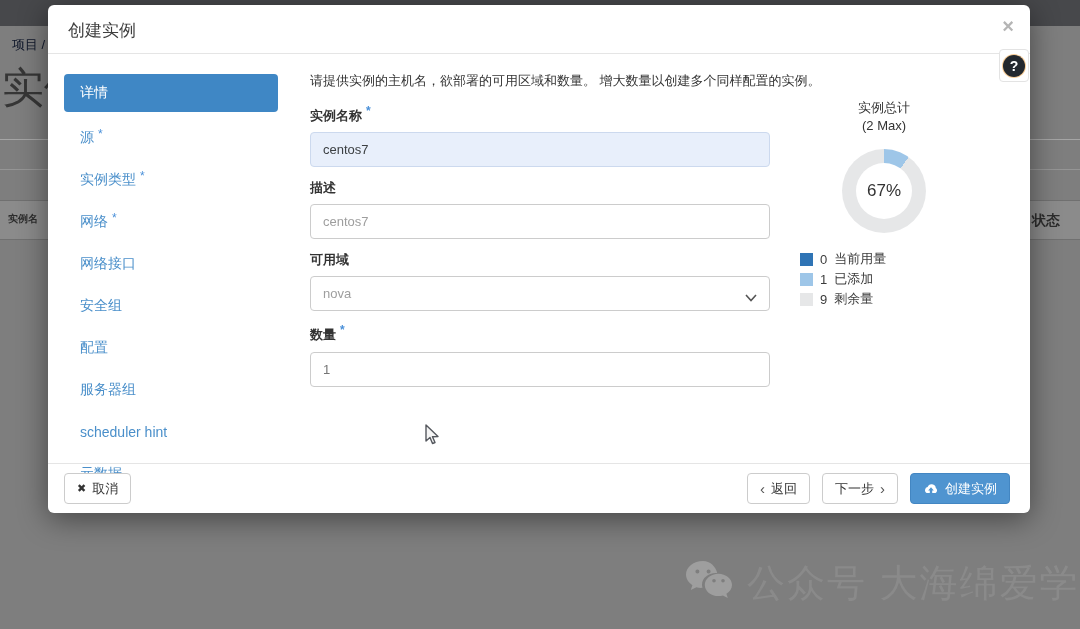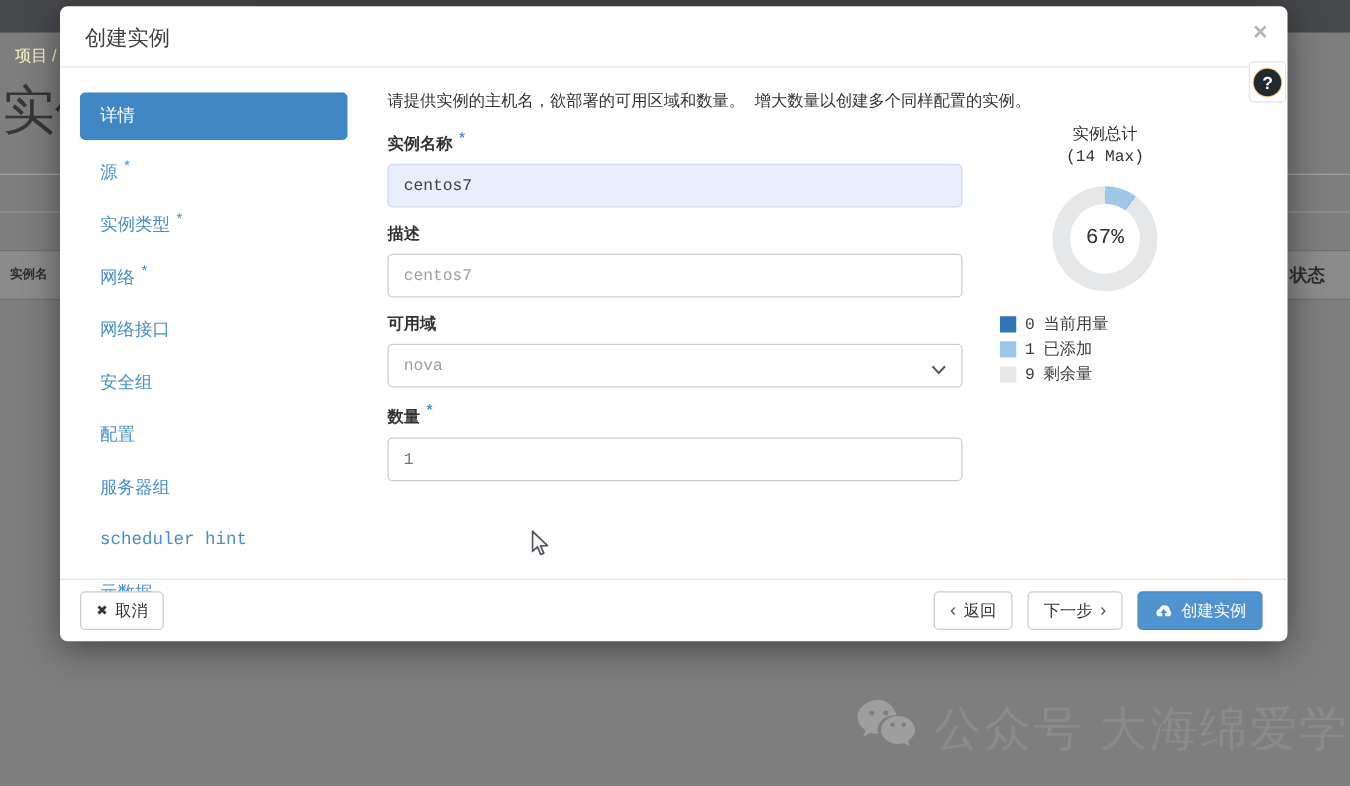--- a/index.html
+++ b/index.html
@@ -2,42 +2,42 @@
 <html><head>
 <meta charset="utf-8">
 <style>
   * { margin:0; padding:0; box-sizing:border-box; }
   html,body { width:1080px; height:629px; overflow:hidden; }
   body { font-family:"Liberation Sans","DejaVu Sans",sans-serif; }
   .stage { position:relative; width:1080px; height:629px; background:#7e7e7e; overflow:hidden; }
 
   
   .navbar { position:absolute; left:0; top:0; width:1080px; height:26px; background:#47484b; }
-  .breadcrumb { position:absolute; left:12px; top:36px; font-size:13px; color:#fef9c3; }
+  .breadcrumb { position:absolute; left:12px; top:36px; font-size:13px; color:#0f172a; }
   .page-title { position:absolute; left:2px; top:60px; font-size:42px; color:#363636; }
   .bg-hr { position:absolute; left:0; width:1080px; height:1px; background:rgba(255,255,255,0.30); }
   .hr1 { top:139px; }
   .hr2 { top:169px; background:rgba(255,255,255,0.18); }
   .bg-table-header { position:absolute; left:0; top:200px; width:1080px; height:40px;
     background:#8b8b8b; border-top:1px solid #707070; border-bottom:1px solid #707070; }
   .bg-table-header .col-left { position:absolute; left:8px; top:11px; font-size:10px; font-weight:bold; color:#2d2d2d; white-space:nowrap; }
   .bg-table-header .col-right { position:absolute; right:20px; top:11px; font-size:14px; font-weight:bold; color:#2d2d2d; white-space:nowrap; }
 
   
   .modal { position:absolute; left:48px; top:5px; width:982px; height:508px; background:#ffffff;
     border-radius:6px; box-shadow:0 6px 30px rgba(0,0,0,0.45); }
   .modal-header { position:relative; height:49px; border-bottom:1px solid #e5e5e5; }
   .modal-title { position:absolute; left:20px; top:14px; font-size:17px; color:#404040; }
   .close { position:absolute; right:16px; top:10px; font-size:20px; font-weight:bold; color:#b5b5b5; cursor:pointer; }
   .help-btn { position:absolute; right:1px; top:44px; width:30px; height:33px; background:#fff;
     border:1px solid #e3e3e3; border-radius:4px; display:flex; align-items:center; justify-content:center; z-index:5; cursor:pointer; }
   .help-circle { width:22px; height:22px; border-radius:50%; background:#23282e; color:#fff; font-size:14px;
     font-weight:bold; display:flex; align-items:center; justify-content:center; box-shadow:0 0 0 1px rgba(240,160,60,.55); }
 
-  .modal-body { position:absolute; left:0; top:49px; right:0; bottom:50px;font-family:Liberation Mono, monospace; }
+  .modal-body { position:absolute; left:0; top:49px; right:0; bottom:50px; }
 
   
   .steps { position:absolute; left:16px; top:20px; width:214px; list-style:none; }
   .step { height:42px; display:flex; align-items:center; padding-left:16px; font-size:14px; color:#4a8fca; cursor:pointer; }
   .step.active { height:38px; background:#3f87c5; border-radius:4px; color:#fff; margin-bottom:5px; }
   .step .star { color:#4a90d9; font-size:12px; margin-left:4px; transform:translateY(-4px); }
 
   
   .content { position:absolute; left:262px; top:18px; width:460px; }
   .intro { font-size:13px; color:#333; margin-bottom:14px; white-space:nowrap; }
@@ -178,21 +178,21 @@
 
         <div class="label-row">
           <span>数量</span><span class="star">*</span>
         </div>
         <input class="inp count-inp" value="1" style="">
       </div>
 
       <div class="quota">
         <div class="quota-head">
           <div>实例总计</div>
-          <div>(14 Max)</div>
+          <div>(2 Max)</div>
         </div>
         <div class="donut" id="donut" style="background: conic-gradient(rgb(47, 116, 181) 0deg, rgb(47, 116, 181) 0deg, rgb(158, 198, 232) 0deg, rgb(158, 198, 232) 36deg, rgb(230, 231, 232) 36deg, rgb(230, 231, 232) 360deg);">
           <span class="donut-label">67%</span>
         </div>
         <div class="legend">
           <div class="legend-row">
             <span class="swatch" style="background: rgb(47, 116, 181);"></span>
             <span class="legend-count">0</span>
             <span>当前用量</span>
           </div>

